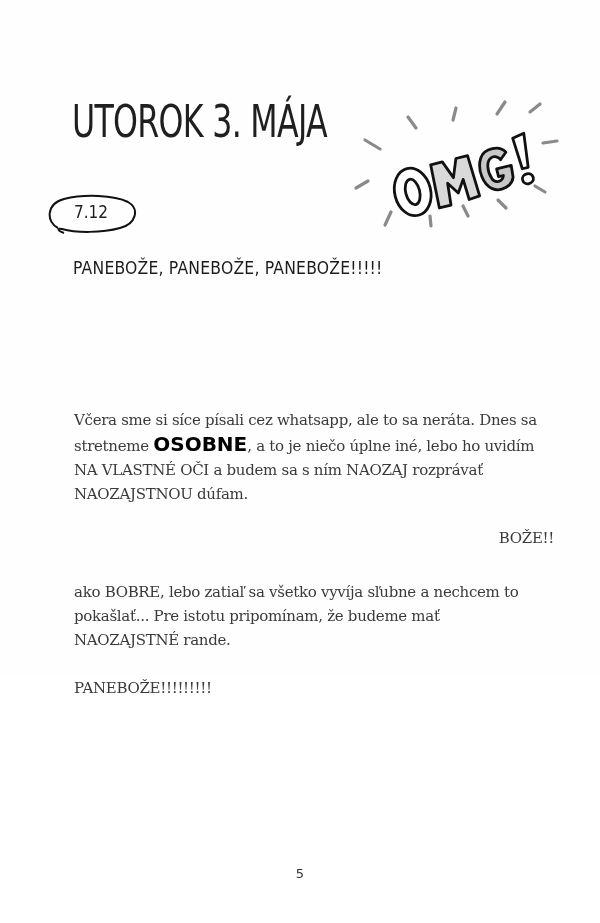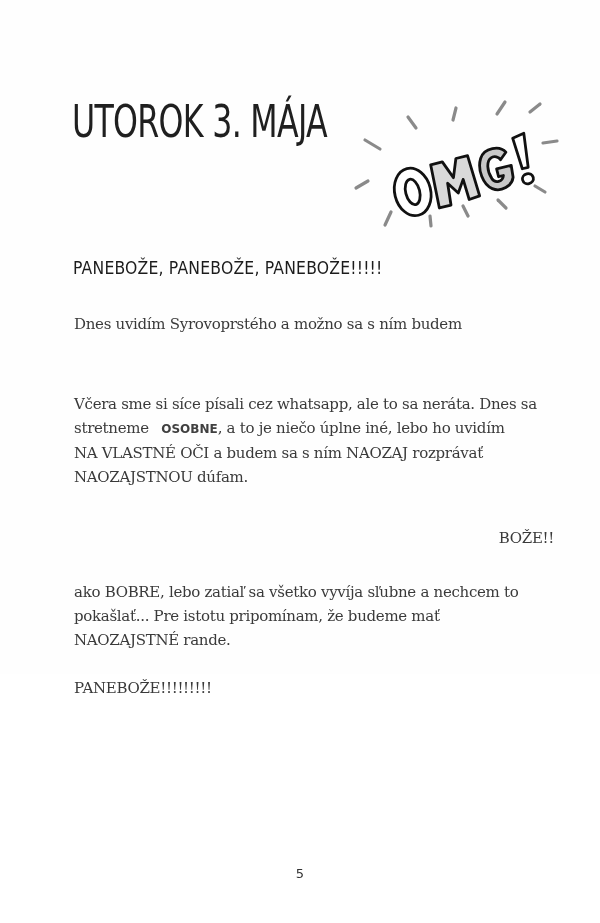--- a/index.html
+++ b/index.html
@@ -86,27 +86,26 @@
       color: #3a3a3a;
       letter-spacing: -0.3px;
     }
     .body-text .line {
       display: block;
       white-space: nowrap;
     }
     .emph {
       font-family: "DejaVu Sans", sans-serif;
       font-weight: bold;
-      font-size: 12px;
-      color: #404040;
+      font-size: 20px;
+      color: #000000;
       letter-spacing: 0;
-      margin-left: 8px;
     }
     .p1 { top: 312px; }
-    .p2 { top: 392px; }
+    .p2 { top: 408px; }
     .p3 { top: 526px; text-align: right; }
     .p4 { top: 580px; }
     .p5 { top: 676px; }
     .page-number {
       position: absolute;
       left: 0;
       width: 600px;
       top: 866px;
       text-align: center;
       font-family: "DejaVu Sans", sans-serif;
@@ -145,25 +144,30 @@
         <path d="M82 122 L84 78 L96 78 L103 96 L110 78 L122 78 L124 120 L113 121 L112 100 L104 112 L96 100 L94 122 Z" fill="#d9d9d9"></path>
 
         <path d="M160 84 C156 76 140 74 134 84 C128 94 130 110 138 116 C146 122 158 118 161 110 L162 98 L147 98 L147 106 L152 106 C150 112 142 112 140 106 C137 98 139 88 144 86 C148 84 152 87 153 90 Z" fill="#c8c8c8"></path>
 
         <path d="M170 72 L182 70 L178 104 L172 104 Z" fill="#ffffff"></path>
         <ellipse cx="175" cy="115" rx="5.5" ry="5" fill="#ffffff"></ellipse>
       </g>
     </svg>
   </div>
 
+  <div class="time-badge">
+    <svg width="94" height="44" viewBox="0 0 94 44" xmlns="http://www.w3.org/2000/svg">
+      <path d="M14 36 C2 30 2 12 20 7 C40 2 70 3 84 10 C96 17 92 32 76 36 C58 41 32 41 18 37 C14 36 12 38 20 41" fill="none" stroke="#111" stroke-width="2"></path>
+    </svg>
+    <div class="time-text">7.12</div>
+  </div>
 
   <div class="heading">PANEBOŽE, PANEBOŽE, PANEBOŽE!!!!!</div>
 
   <div class="body-text p1">
-    <span class="line">Dnes uvidím Syrovoprstého a možno sa s ním budem</span>
   </div>
 
   <div class="body-text p2">
     <span class="line">Včera sme si síce písali cez whatsapp, ale to sa neráta. Dnes sa</span>
     <span class="line"><span>stretneme</span> <span class="emph">OSOBNE</span><span>, a to je niečo úplne iné, lebo ho uvidím</span></span>
     <span class="line">NA VLASTNÉ OČI a budem sa s ním NAOZAJ rozprávať</span>
     <span class="line">NAOZAJSTNOU dúfam.</span>
   </div>
 
   <div class="body-text p3">

